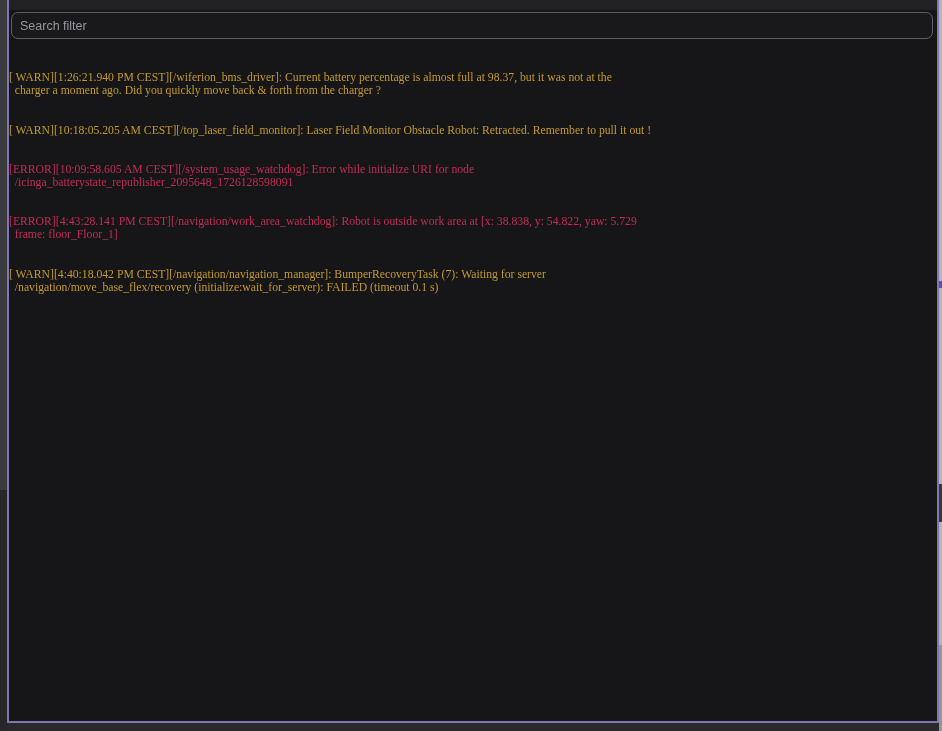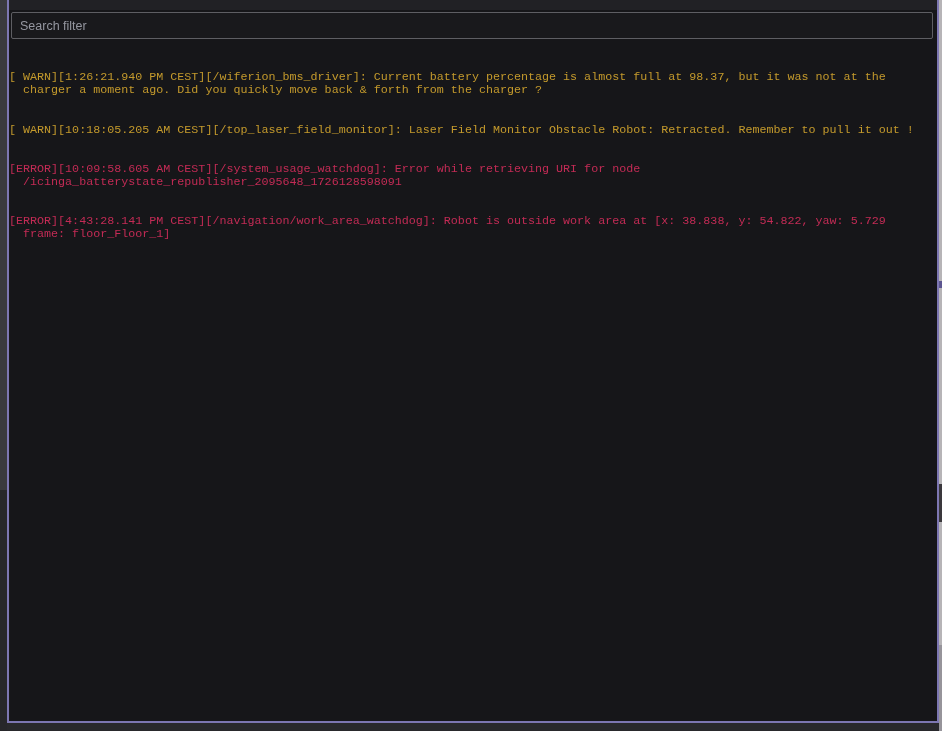--- a/index.html
+++ b/index.html
@@ -37,35 +37,35 @@
     background:#212125;
   }
   #search-filter {
     display:block;
     box-sizing:border-box;
     margin:2px 4px 0 2px;
     width:calc(100% - 6px);
     height:27px;
     background:#19191c;
     border:1px solid #5e5e63;
-    border-radius:2px;
+    border-radius:7px;
     padding:0 8px;
     color:#e8e8ea;
     font-family:"Liberation Sans", sans-serif;
     font-size:12.5px;
     outline:none;
   }
   #search-filter::placeholder { color:#9597a0; opacity:1; }
 
   #log-console {
     margin-top:6px;
     padding:0;
     height:632px;
     overflow:hidden;
-    font-family:Liberation Mono, monospace;
+    font-family:Liberation Serif, serif;
     font-size:11.7px;
     line-height:13.1px;
     white-space:pre;
   }
   .log-entry { white-space:pre; }
   .log-entry.warn  { color: var(--warn,  #c49a2c); }
   .log-entry.error { color: var(--error, #c32b55); }
 </style>
 </head>
 <body>
@@ -73,24 +73,26 @@
 <div class="abs" id="left-strip-top"></div>
 <div class="abs" id="left-strip-bottom"></div>
 
 <div class="abs" id="panel">
   <div id="panel-header"></div>
   <input id="search-filter" type="text" placeholder="Search filter" style="">
   <div id="log-console">
     <div class="log-entry warn">[ WARN][1:26:21.940 PM CEST][/wiferion_bms_driver]: Current battery percentage is almost full at 98.37, but it was not at the
   charger a moment ago. Did you quickly move back &amp; forth from the charger ?</div>
     <div class="log-entry warn">[ WARN][10:18:05.205 AM CEST][/top_laser_field_monitor]: Laser Field Monitor Obstacle Robot: Retracted. Remember to pull it out !</div>
-    <div class="log-entry error">[ERROR][10:09:58.605 AM CEST][/system_usage_watchdog]: Error while retrieving URI for node
+    <div class="log-entry error">[ERROR][10:09:58.605 AM CEST][/system_usage_watchdog]: Error while initialize URI for node
   /icinga_batterystate_republisher_2095648_1726128598091</div>
     <div class="log-entry error">[ERROR][4:43:28.141 PM CEST][/navigation/work_area_watchdog]: Robot is outside work area at [x: 38.838, y: 54.822, yaw: 5.729
   frame: floor_Floor_1]</div>
+    <div class="log-entry warn">[ WARN][4:40:18.042 PM CEST][/navigation/navigation_manager]: BumperRecoveryTask (7): Waiting for server
+  /navigation/move_base_flex/recovery (initialize:wait_for_server): FAILED (timeout 0.1 s)</div>
   </div>
 </div>
 
 <div class="abs" id="bottom-bar"></div>
 <div class="abs" id="right-strip"></div>
 <div class="abs" id="scroll-thumb"></div>
 <div class="abs" id="right-strip-dark"></div>
 <div class="abs" id="right-strip-noise"></div>
 
 </body></html>

